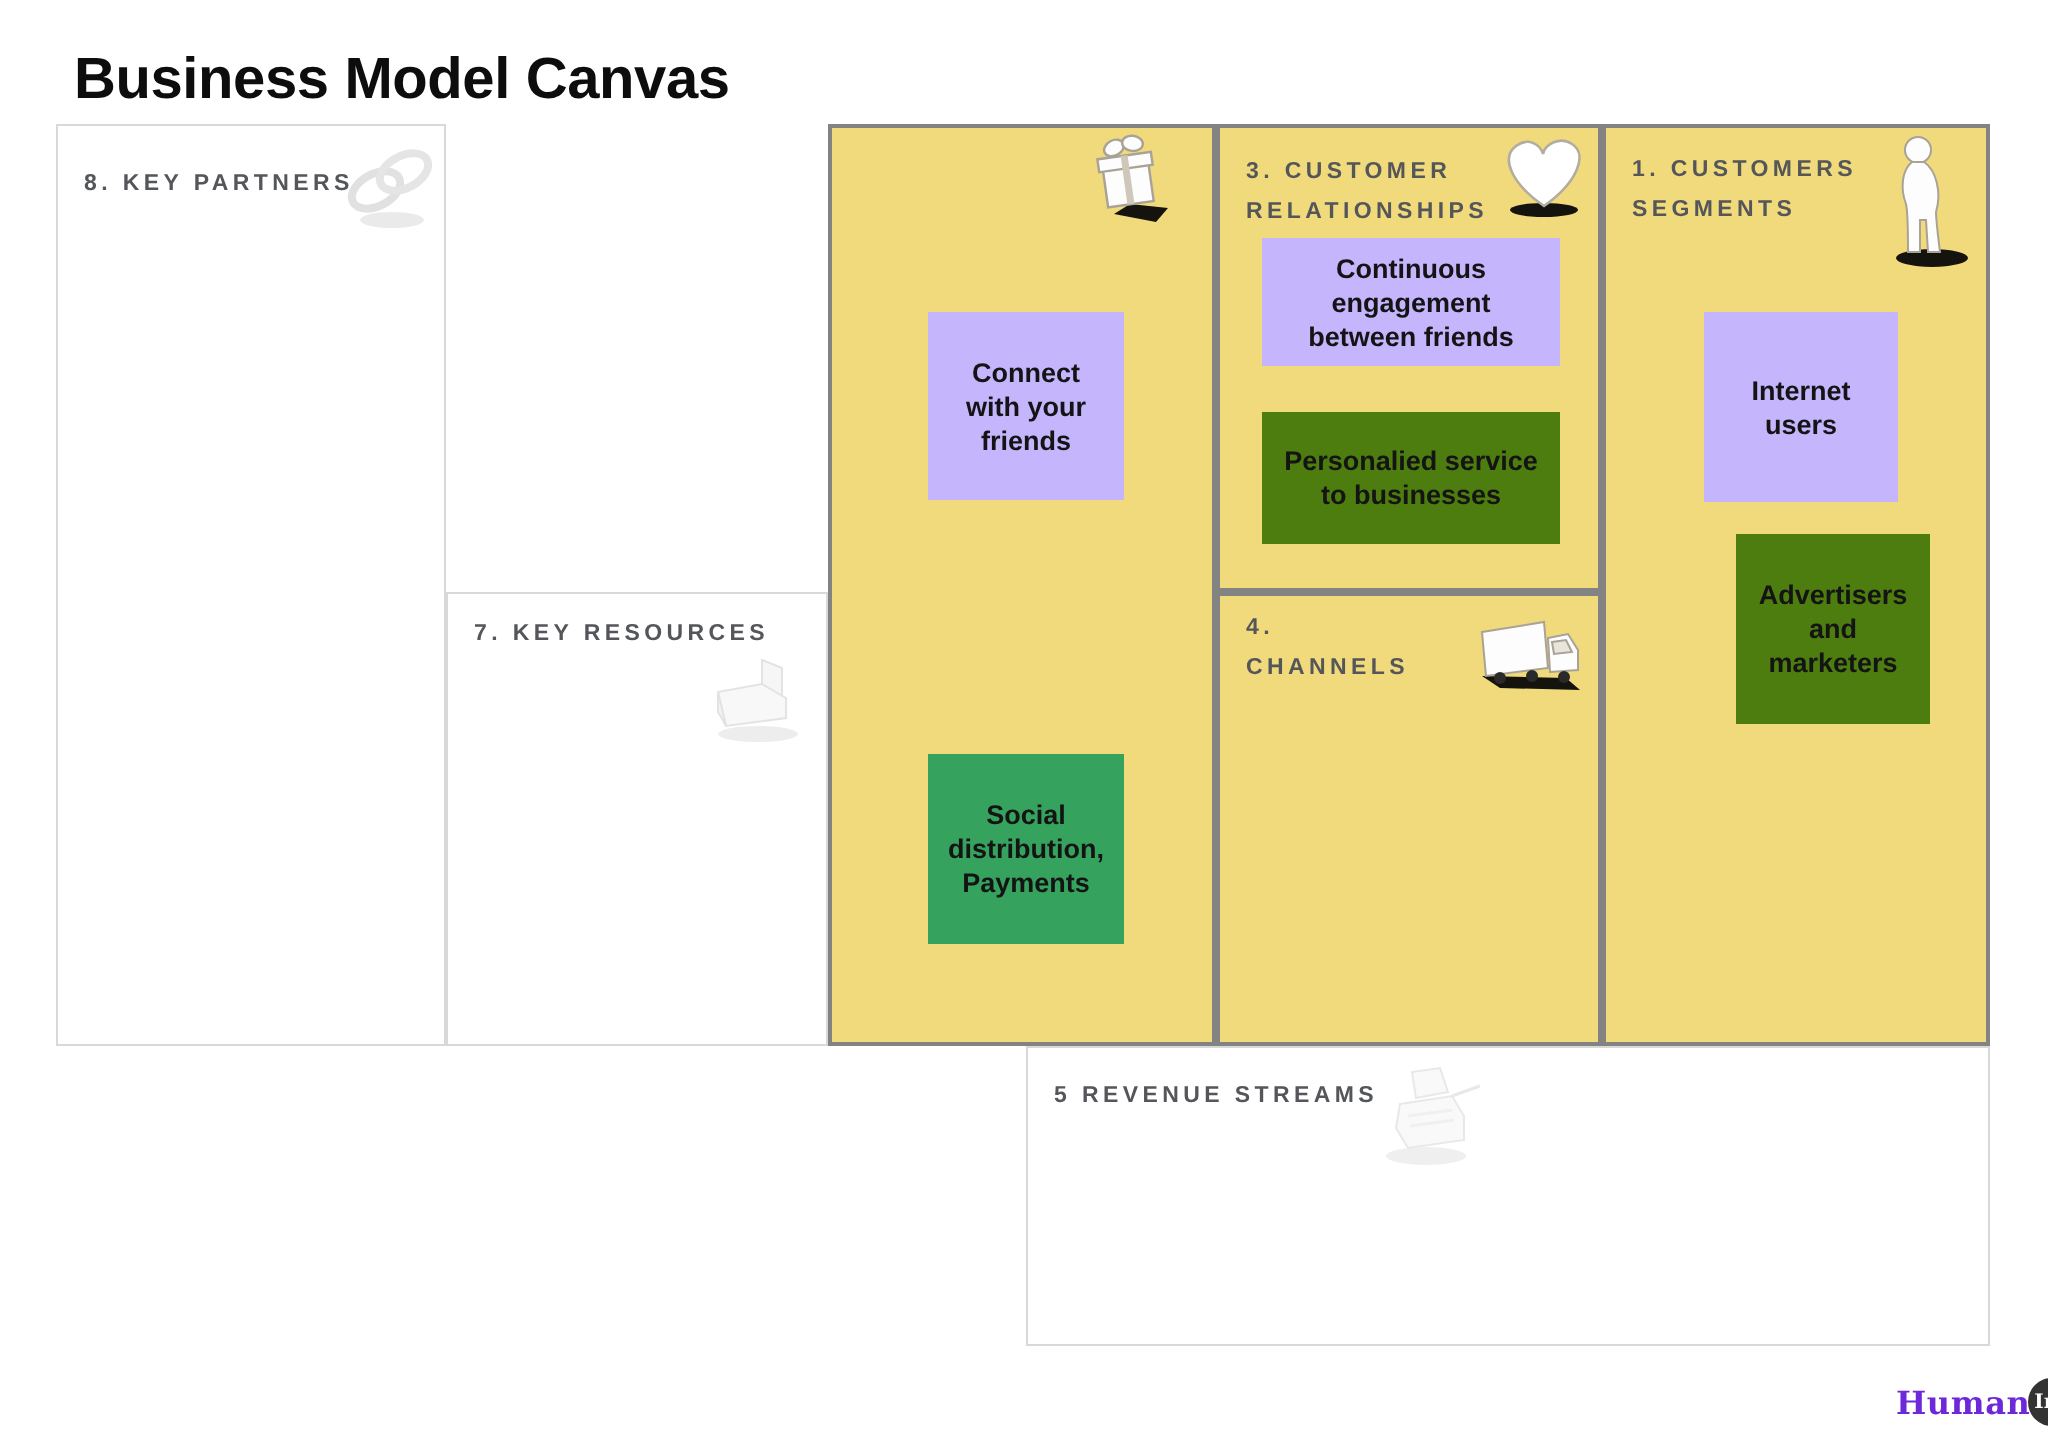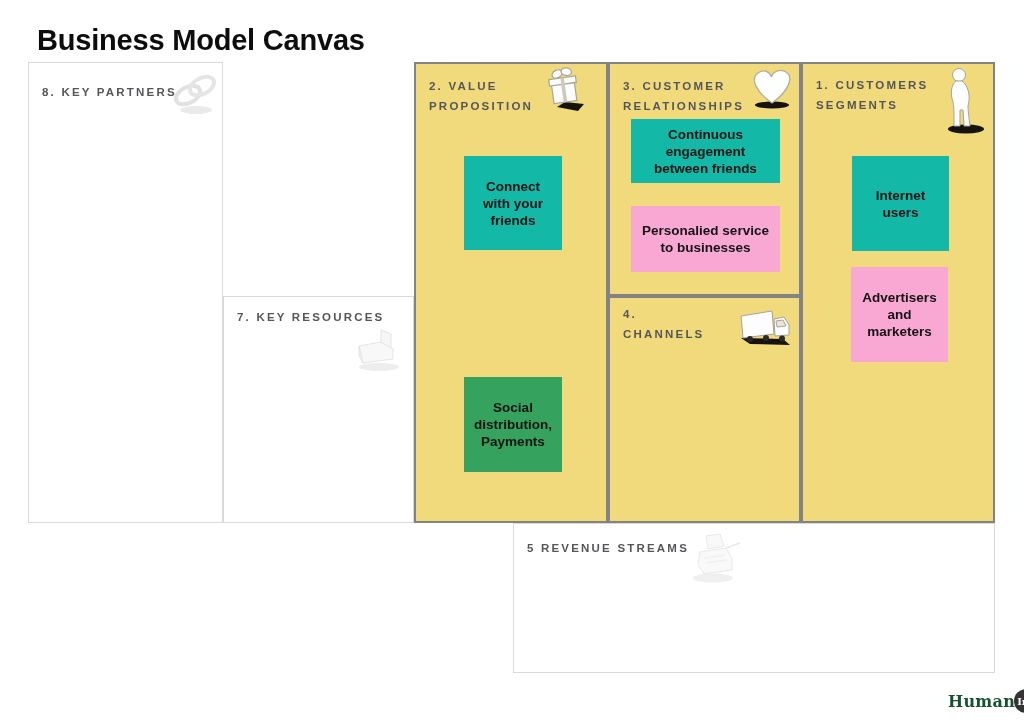--- a/index.html
+++ b/index.html
@@ -18,29 +18,29 @@
   .sec-label{
     position:absolute;left:13px;
     font-size:11.5px;font-weight:bold;line-height:1.75;
     letter-spacing:2.2px;color:#54565a;white-space:pre-line;z-index:3;
   }
   .card{
     position:absolute;display:flex;align-items:center;justify-content:center;
     text-align:center;font-size:13.5px;font-weight:bold;line-height:1.26;
     color:#141414;white-space:pre-line;z-index:2;
   }
-  .card.blue{background:#14b8a6;}
-  .card.pink{background:#f9a8d4;}
+  .card.blue{background:#c4b5fd;}
+  .card.pink{background:#4d7c0f;}
   .card.green{background:#35a25e;}
   .icon{position:absolute;z-index:1;}
   .faint{opacity:0.5;}
   .logo{position:absolute;left:948px;top:689px;display:flex;align-items:center;z-index:5;}
   .logo-text{
     font-family:"DejaVu Serif",serif;font-weight:bold;font-size:16px;
-    color:#14532d;letter-spacing:0.3px;
+    color:#6d28d9;letter-spacing:0.3px;
   }
   .logo-badge{
     width:24px;height:24px;border-radius:50%;background:#333333;color:#ffffff;
     display:inline-flex;align-items:center;justify-content:center;
     font-family:"DejaVu Serif",serif;font-weight:bold;font-size:10px;margin-left:-1px;
   }
 </style>
 </head>
 <body>
 
@@ -62,22 +62,20 @@
     <div class="sec-label" style="top:10px">7. KEY RESOURCES</div>
     <svg class="icon faint" style="left:127px;top:27px" width="54" height="48" viewBox="0 0 54 48">
       <ellipse cx="28" cy="43" rx="20" ry="4" fill="#dcdcdc"></ellipse>
       <polygon points="30,6 40,10 40,27 30,23" fill="#efefef" stroke="#c9c9c9"></polygon>
       <polygon points="8,22 30,18 42,25 42,35 12,39" fill="#f3f3f3" stroke="#c9c9c9"></polygon>
       <polygon points="8,22 8,32 12,39" fill="#e8e8e8" stroke="#c9c9c9"></polygon>
     </svg>
   </section>
 
   <section class="sec yellow" style="left:386px;top:0;width:194px;height:461px">
-    <div class="sec-label" style="top:12px">2. VALUE
-PROPOSITION</div>
     <svg class="icon" style="left:127px;top:2px" width="46" height="46" viewBox="0 0 46 46">
       <polygon points="22,36 41,38 35,45 14,41" fill="#15130e"></polygon>
       <g transform="rotate(-8 22 22)">
         <rect x="9" y="17" width="23" height="19" fill="#fdfdfd" stroke="#a9a296" stroke-width="1.2"></rect>
         <rect x="7" y="11.5" width="27" height="6.5" fill="#fdfdfd" stroke="#a9a296" stroke-width="1.2"></rect>
         <line x1="20.5" y1="11.5" x2="20.5" y2="36" stroke="#cfc8ba" stroke-width="3.5"></line>
         <ellipse cx="16" cy="7" rx="5.2" ry="3.8" fill="#fdfdfd" stroke="#a9a296" stroke-width="1.2" transform="rotate(-20 16 7)"></ellipse>
         <ellipse cx="25.5" cy="6" rx="5.2" ry="3.8" fill="#fdfdfd" stroke="#a9a296" stroke-width="1.2" transform="rotate(15 25.5 6)"></ellipse>
       </g>
     </svg>
@@ -120,21 +118,21 @@
   <section class="sec yellow" style="left:773px;top:0;width:194px;height:461px">
     <div class="sec-label" style="top:11px">1. CUSTOMERS
 SEGMENTS</div>
     <svg class="icon" style="left:139px;top:2px" width="44" height="72" viewBox="0 0 44 72">
       <ellipse cx="24" cy="63" rx="18" ry="4.5" fill="#15130e"></ellipse>
       <circle cx="17" cy="9" r="6.5" fill="#fdfdfd" stroke="#a9a296"></circle>
       <path d="M14 15 C9 19 8 28 11 36 C12 40 12 46 12 60 L18 60 L18 44 L21 44 L22 60 L28 60 C27 52 26 44 26 40 C29 30 26 19 20 15 Z" fill="#fdfdfd" stroke="#a9a296"></path>
     </svg>
     <div class="card blue" style="left:49px;top:92px;width:97px;height:95px">Internet
 users</div>
-    <div class="card pink" style="left:48px;top:203px;width:97px;height:95px">Advertisers
+    <div class="card pink" style="left:65px;top:203px;width:97px;height:95px">Advertisers
 and
 marketers</div>
   </section>
 
 
   <section class="sec white" style="left:485px;top:461px;width:482px;height:150px">
     <div class="sec-label" style="top:14px">5 REVENUE STREAMS</div>
     <svg class="icon faint" style="left:168px;top:0px" width="62" height="60" viewBox="0 0 62 60">
       <ellipse cx="31" cy="54" rx="20" ry="4.5" fill="#e0e0e0"></ellipse>
       <polygon points="18,28 44,24 50,34 50,46 22,50 16,40" fill="#f5f5f5" stroke="#d2d2d2"></polygon>

